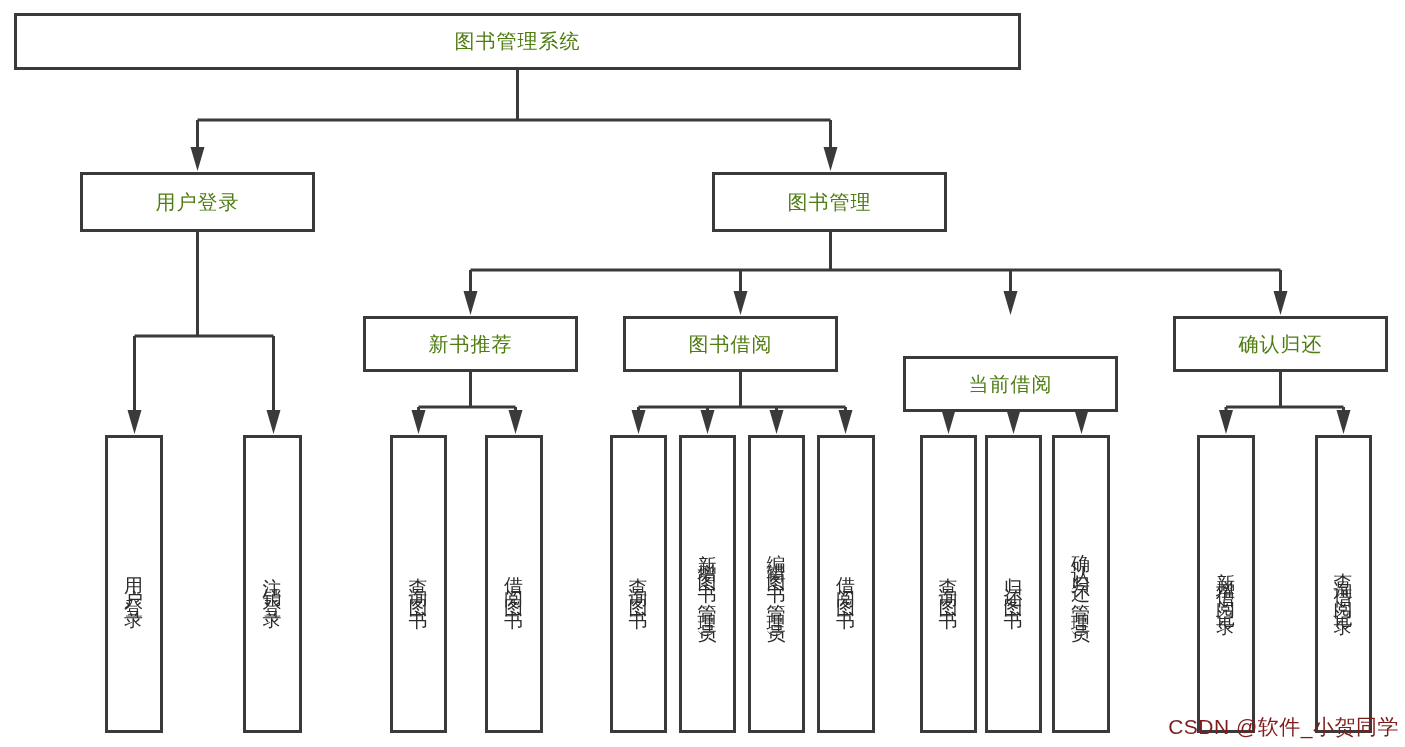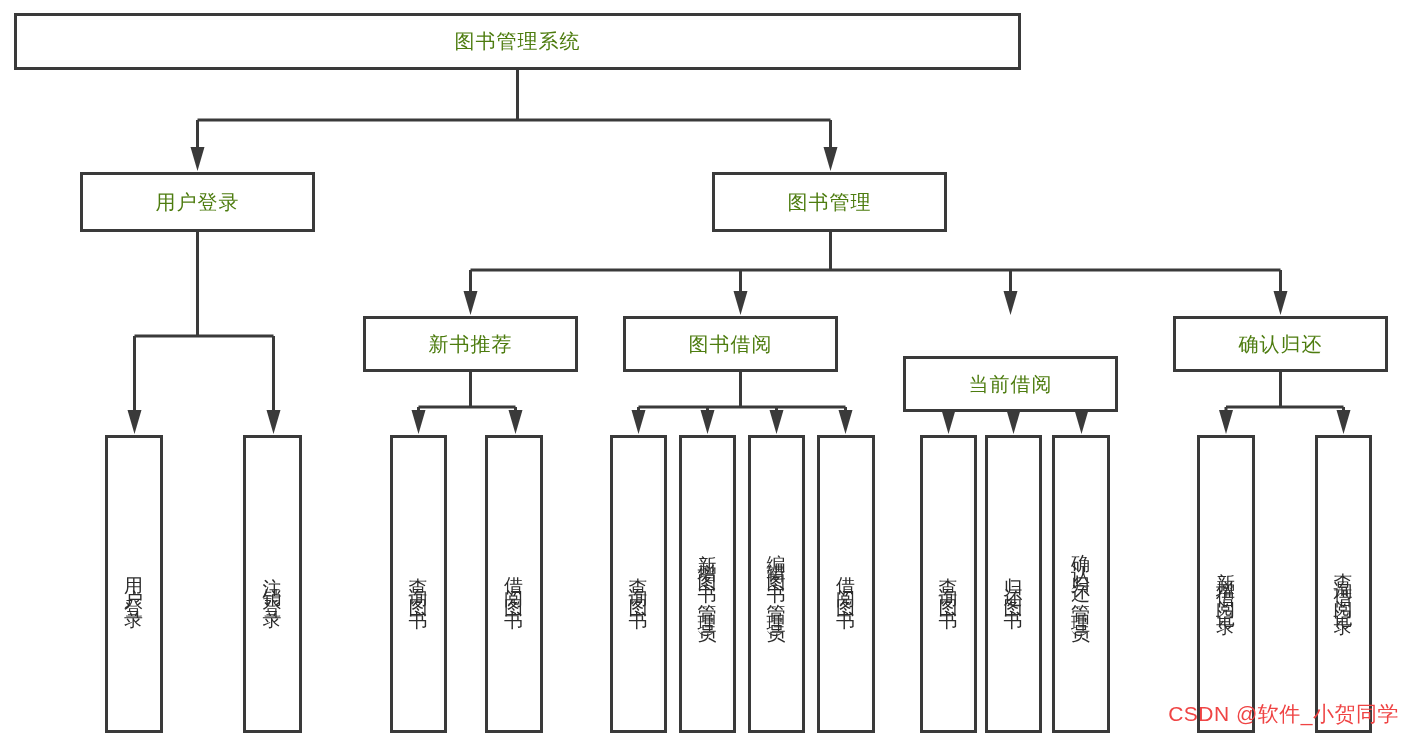--- a/index.html
+++ b/index.html
@@ -57,23 +57,23 @@
   .v6{left:679px;width:57px;letter-spacing:10px;}
   .v7{left:748px;width:57px;letter-spacing:10px;}
   .v8{left:817px;width:58px;}
   .v9{left:920px;width:57px;}
   .v10{left:985px;width:57px;}
   .v11{left:1052px;width:58px;letter-spacing:10px;}
   .v12{left:1197px;width:58px;letter-spacing:9px;}
   .v13{left:1315px;width:57px;letter-spacing:9px;}
   .watermark{
     position:absolute;
-    right:6px;bottom:19px;
+    right:6px;bottom:6px;
     font-size:21px;
-    color:#ef4444;
+    color:#7f1d1d;
     letter-spacing:0.5px;
     z-index:5;
   }
 </style>
 </head>
 <body>
 
 <div class="canvas">
 
   <svg class="connectors" width="1405" height="747" viewBox="0 0 1405 747">

